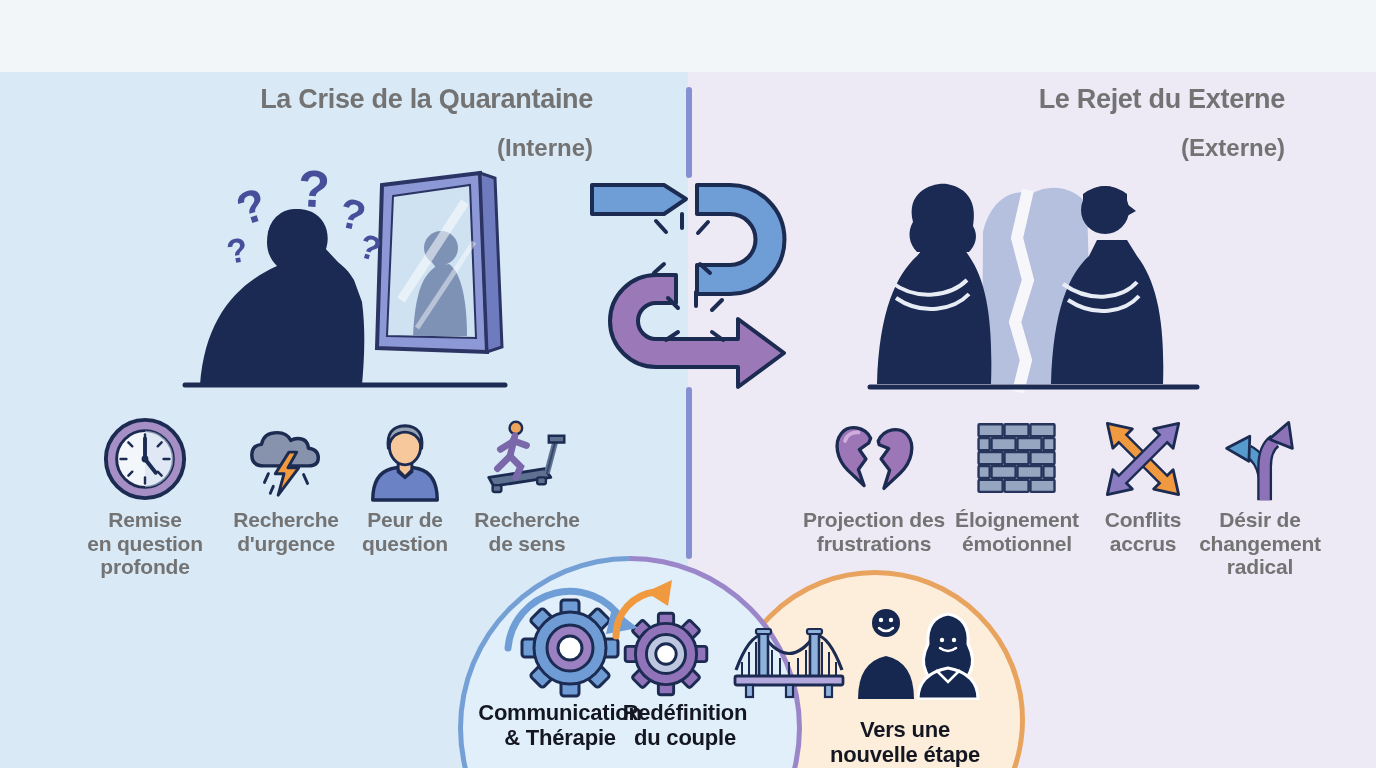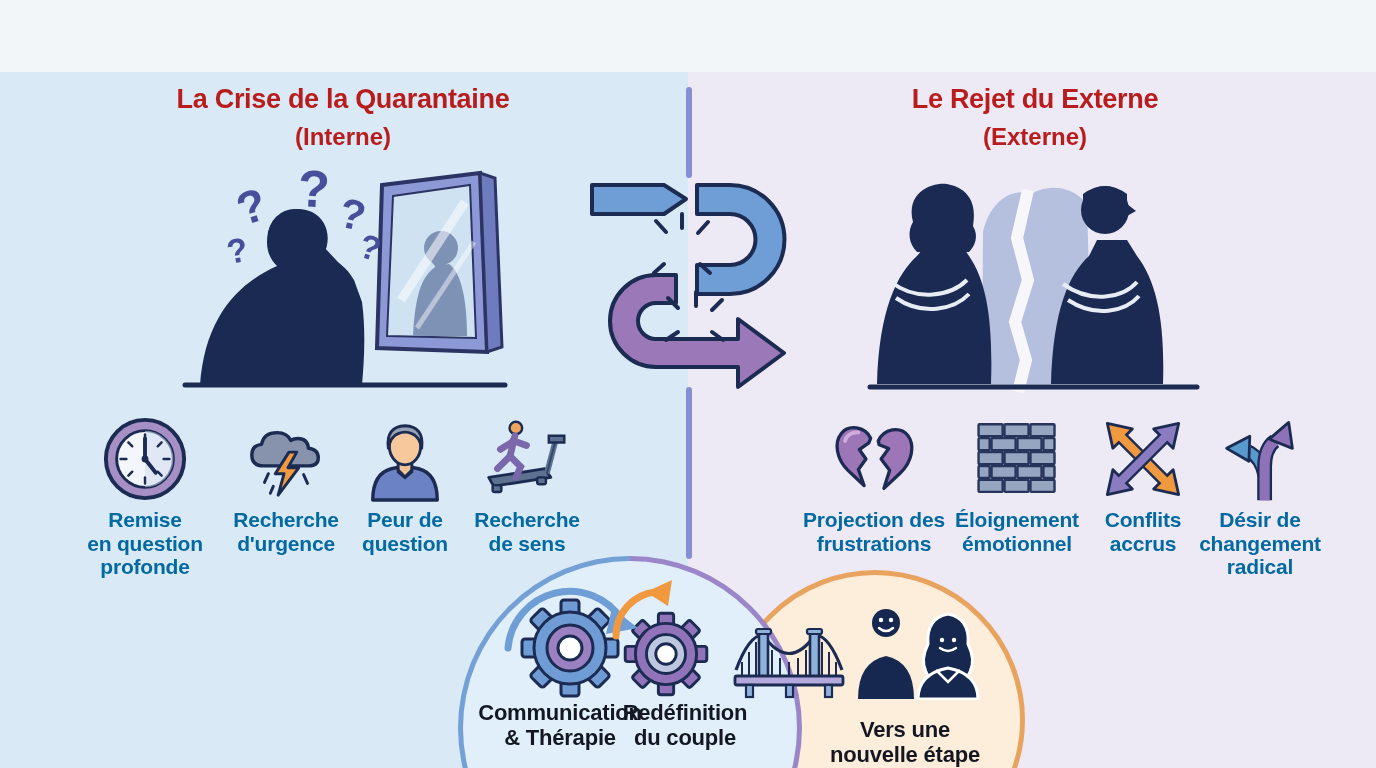--- a/index.html
+++ b/index.html
@@ -9,29 +9,29 @@
     background:#f3f6f9;
   }
   .title-band{position:absolute;left:0;top:0;width:1376px;height:72px;background:#f3f6f9;z-index:1;}
   .main-title{
     position:absolute;left:0;top:6px;width:1376px;text-align:center;
     font-size:38px;font-weight:bold;color:#1d2b50;letter-spacing:-0.5px;
   }
   .panel{position:absolute;top:72px;width:688px;height:696px;z-index:0;}
   .panel-left{left:0;background:#d9e9f6;}
   .panel-right{left:688px;background:#edeaf6;}
-  .panel-heading{position:absolute;width:500px;text-align:center;z-index:2;color:#b91c1c;}
+  .panel-heading{position:absolute;width:500px;text-align:right;z-index:2;color:#737373;}
   .panel-heading .h1{font-size:27px;font-weight:bold;letter-spacing:-0.3px;white-space:pre-line;}
-  .panel-heading .h2{font-size:24px;font-weight:bold;margin-top:8px;}
+  .panel-heading .h2{font-size:24px;font-weight:bold;margin-top:19px;}
   .illus{position:absolute;z-index:2;}
   .center-motif{position:absolute;left:560px;top:80px;width:280px;height:490px;z-index:1;}
   .feature{position:absolute;top:413px;display:flex;flex-direction:column;align-items:center;z-index:5;}
   .feature .icon-box{height:92px;display:flex;align-items:center;justify-content:center;}
   .feature .f-label{
-    margin-top:3px;text-align:center;font-size:21px;font-weight:bold;color:#0369a1;
+    margin-top:3px;text-align:center;font-size:21px;font-weight:bold;color:#737373;
     line-height:1.12;white-space:pre-line;letter-spacing:-0.2px;
   }
   .circle{position:absolute;border-radius:50%;}
   .circle-left{left:458px;top:556px;width:344px;height:344px;
     background:conic-gradient(#9b86c9 0 50%, #74a0d6 50% 100%);z-index:3;}
   .circle-left::after{content:"";position:absolute;inset:5px;border-radius:50%;background:#e0effa;}
   .circle-right{left:725px;top:570px;width:300px;height:300px;background:#fdeedb;
     border:5px solid #e8a35e;box-sizing:border-box;z-index:2;}
   .sol{position:absolute;z-index:6;}
   .sol-label{

